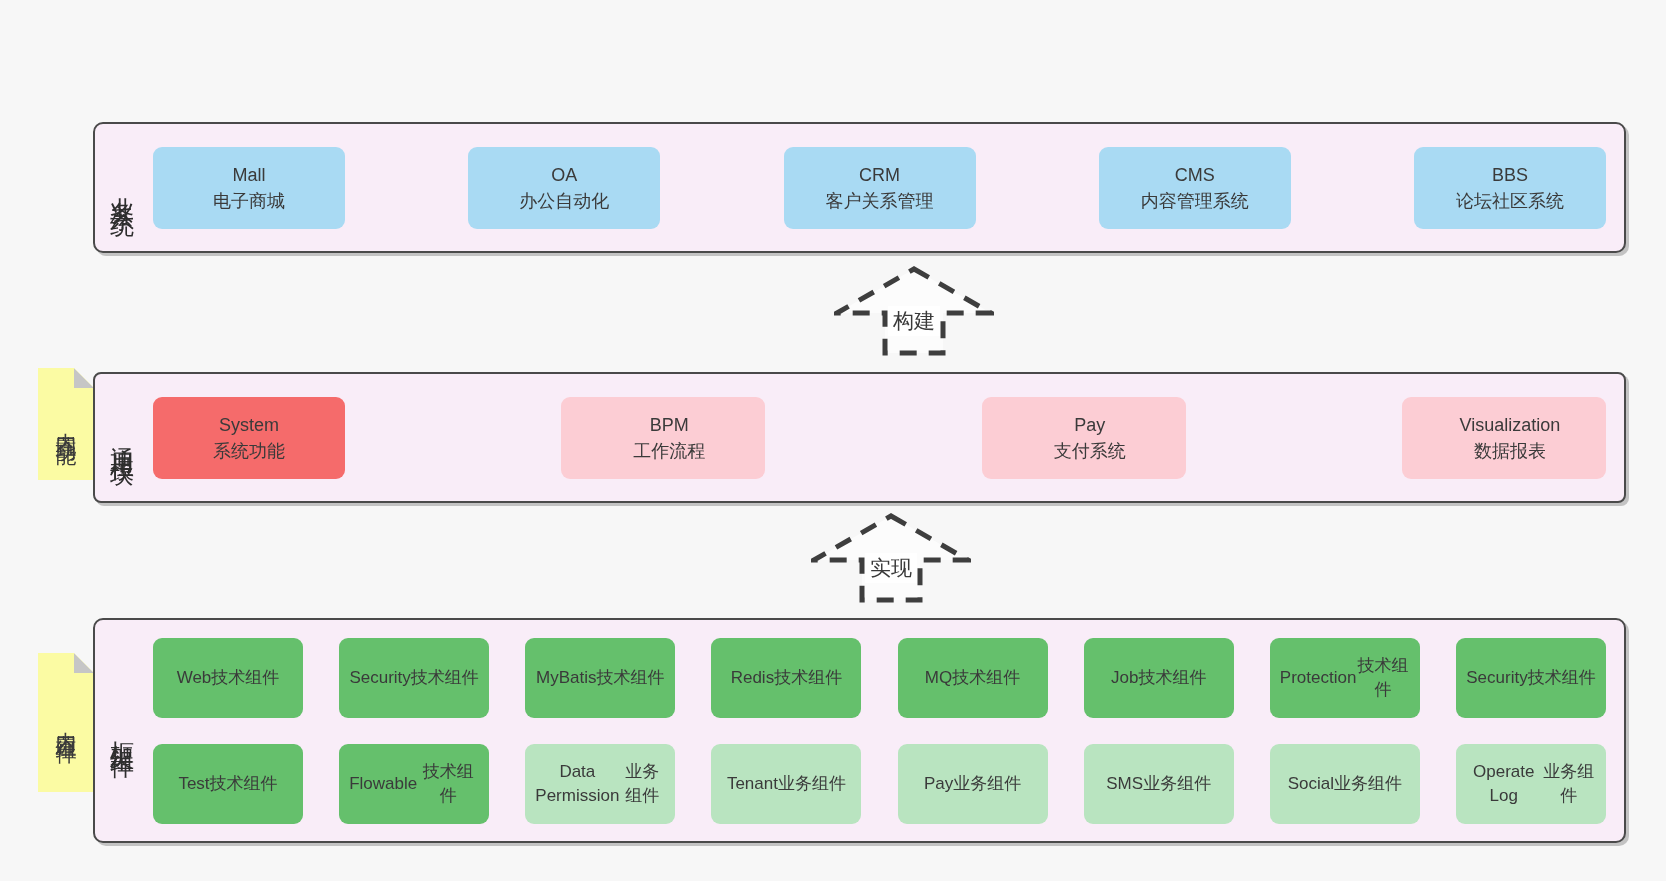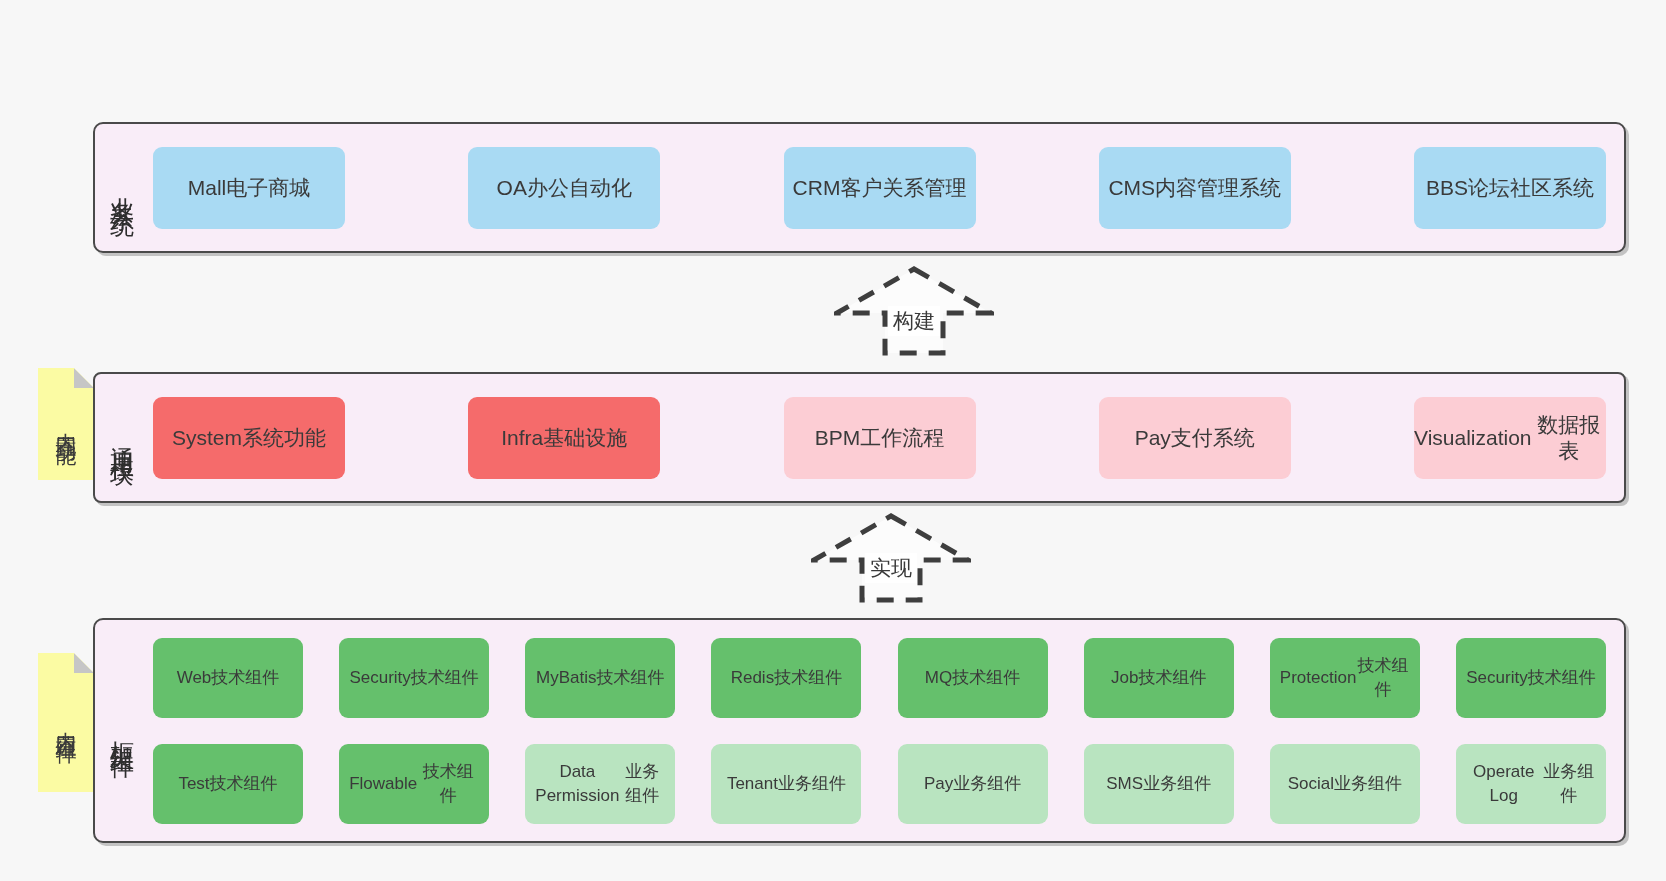--- a/index.html
+++ b/index.html
@@ -34,32 +34,32 @@
     flex:1;display:flex;justify-content:space-between;align-items:center;
     padding:0 18px 0 4px;
   }
   .grid{
     flex:1;display:grid;grid-template-columns:repeat(8,150px);
     justify-content:space-between;align-content:center;row-gap:26px;
     padding:0 18px 0 4px;
   }
   .box{
     width:192px;height:82px;border-radius:9px;
-    display:flex;flex-direction:row;align-items:center;justify-content:center;
-    text-align:center;font-size:21px;line-height:26px;color:#3a3a3a;
+    display:flex;flex-direction:column;align-items:center;justify-content:center;
+    text-align:center;font-size:18px;line-height:26px;color:#3a3a3a;
   }
   .fbox{
     width:150px;height:80px;border-radius:9px;
     display:flex;flex-direction:row;align-items:center;justify-content:center;
     text-align:center;font-size:17px;line-height:24px;color:#3a3a3a;
     padding:0 10px;box-sizing:border-box;
   }
   .blue{background:#a9daf3;}
   .red{background:#f56b6b;}
-  .pink{background:#fccdd4;}
+  .pink{background:#fccdd4;padding-left:12px;}
   .gdark{background:#65c06c;}
   .glight{background:#b9e4c0;}
   
   .sticky{
     position:absolute;left:38px;width:56px;background:#fbfba3;z-index:1;
     display:flex;align-items:center;justify-content:center;
     clip-path:polygon(0 0,calc(100% - 20px) 0,100% 20px,100% 100%,0 100%);
   }
   .sticky span{
     writing-mode:vertical-rl;text-orientation:upright;
@@ -132,24 +132,20 @@
 
 <div class="panel" id="panel-modules">
   <div class="vlabel">
     <span>通用模块</span>
   </div>
   <div class="boxes">
     <div class="box red">
       <div>System</div>
       <div>系统功能</div>
     </div>
-    <div class="box red">
-      <div>Infra</div>
-      <div>基础设施</div>
-    </div>
     <div class="box pink">
       <div>BPM</div>
       <div>工作流程</div>
     </div>
     <div class="box pink">
       <div>Pay</div>
       <div>支付系统</div>
     </div>
     <div class="box pink">
       <div>Visualization</div>

